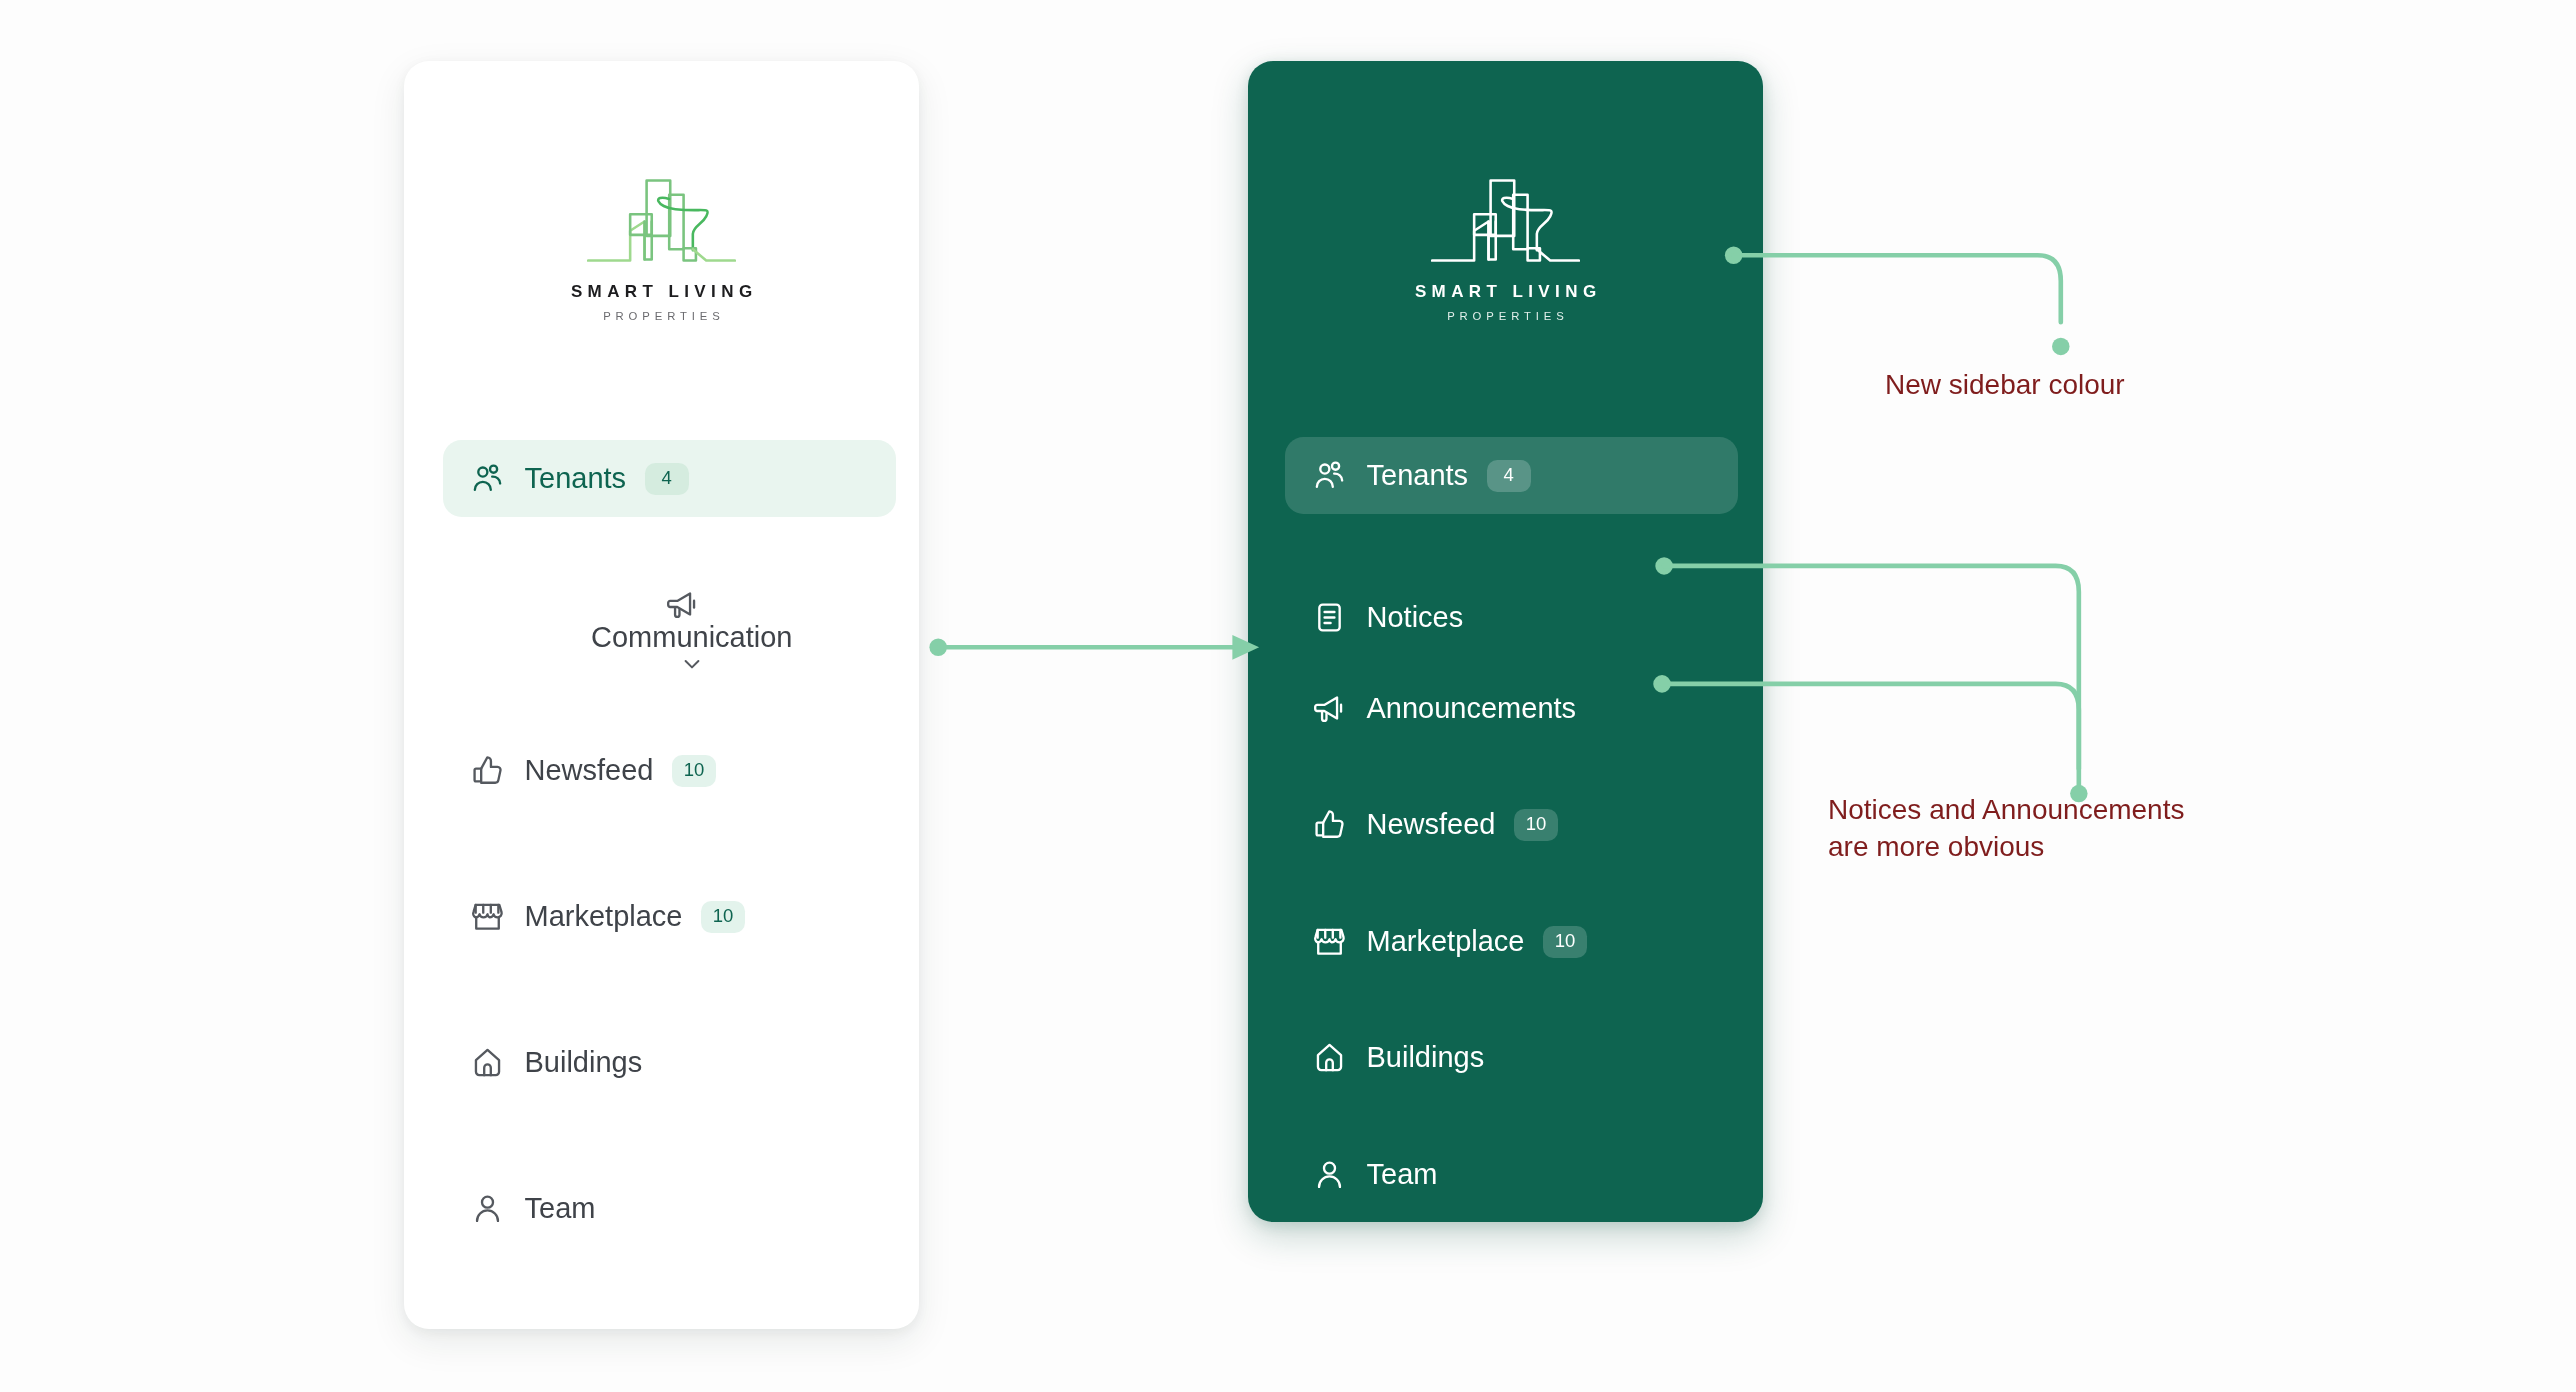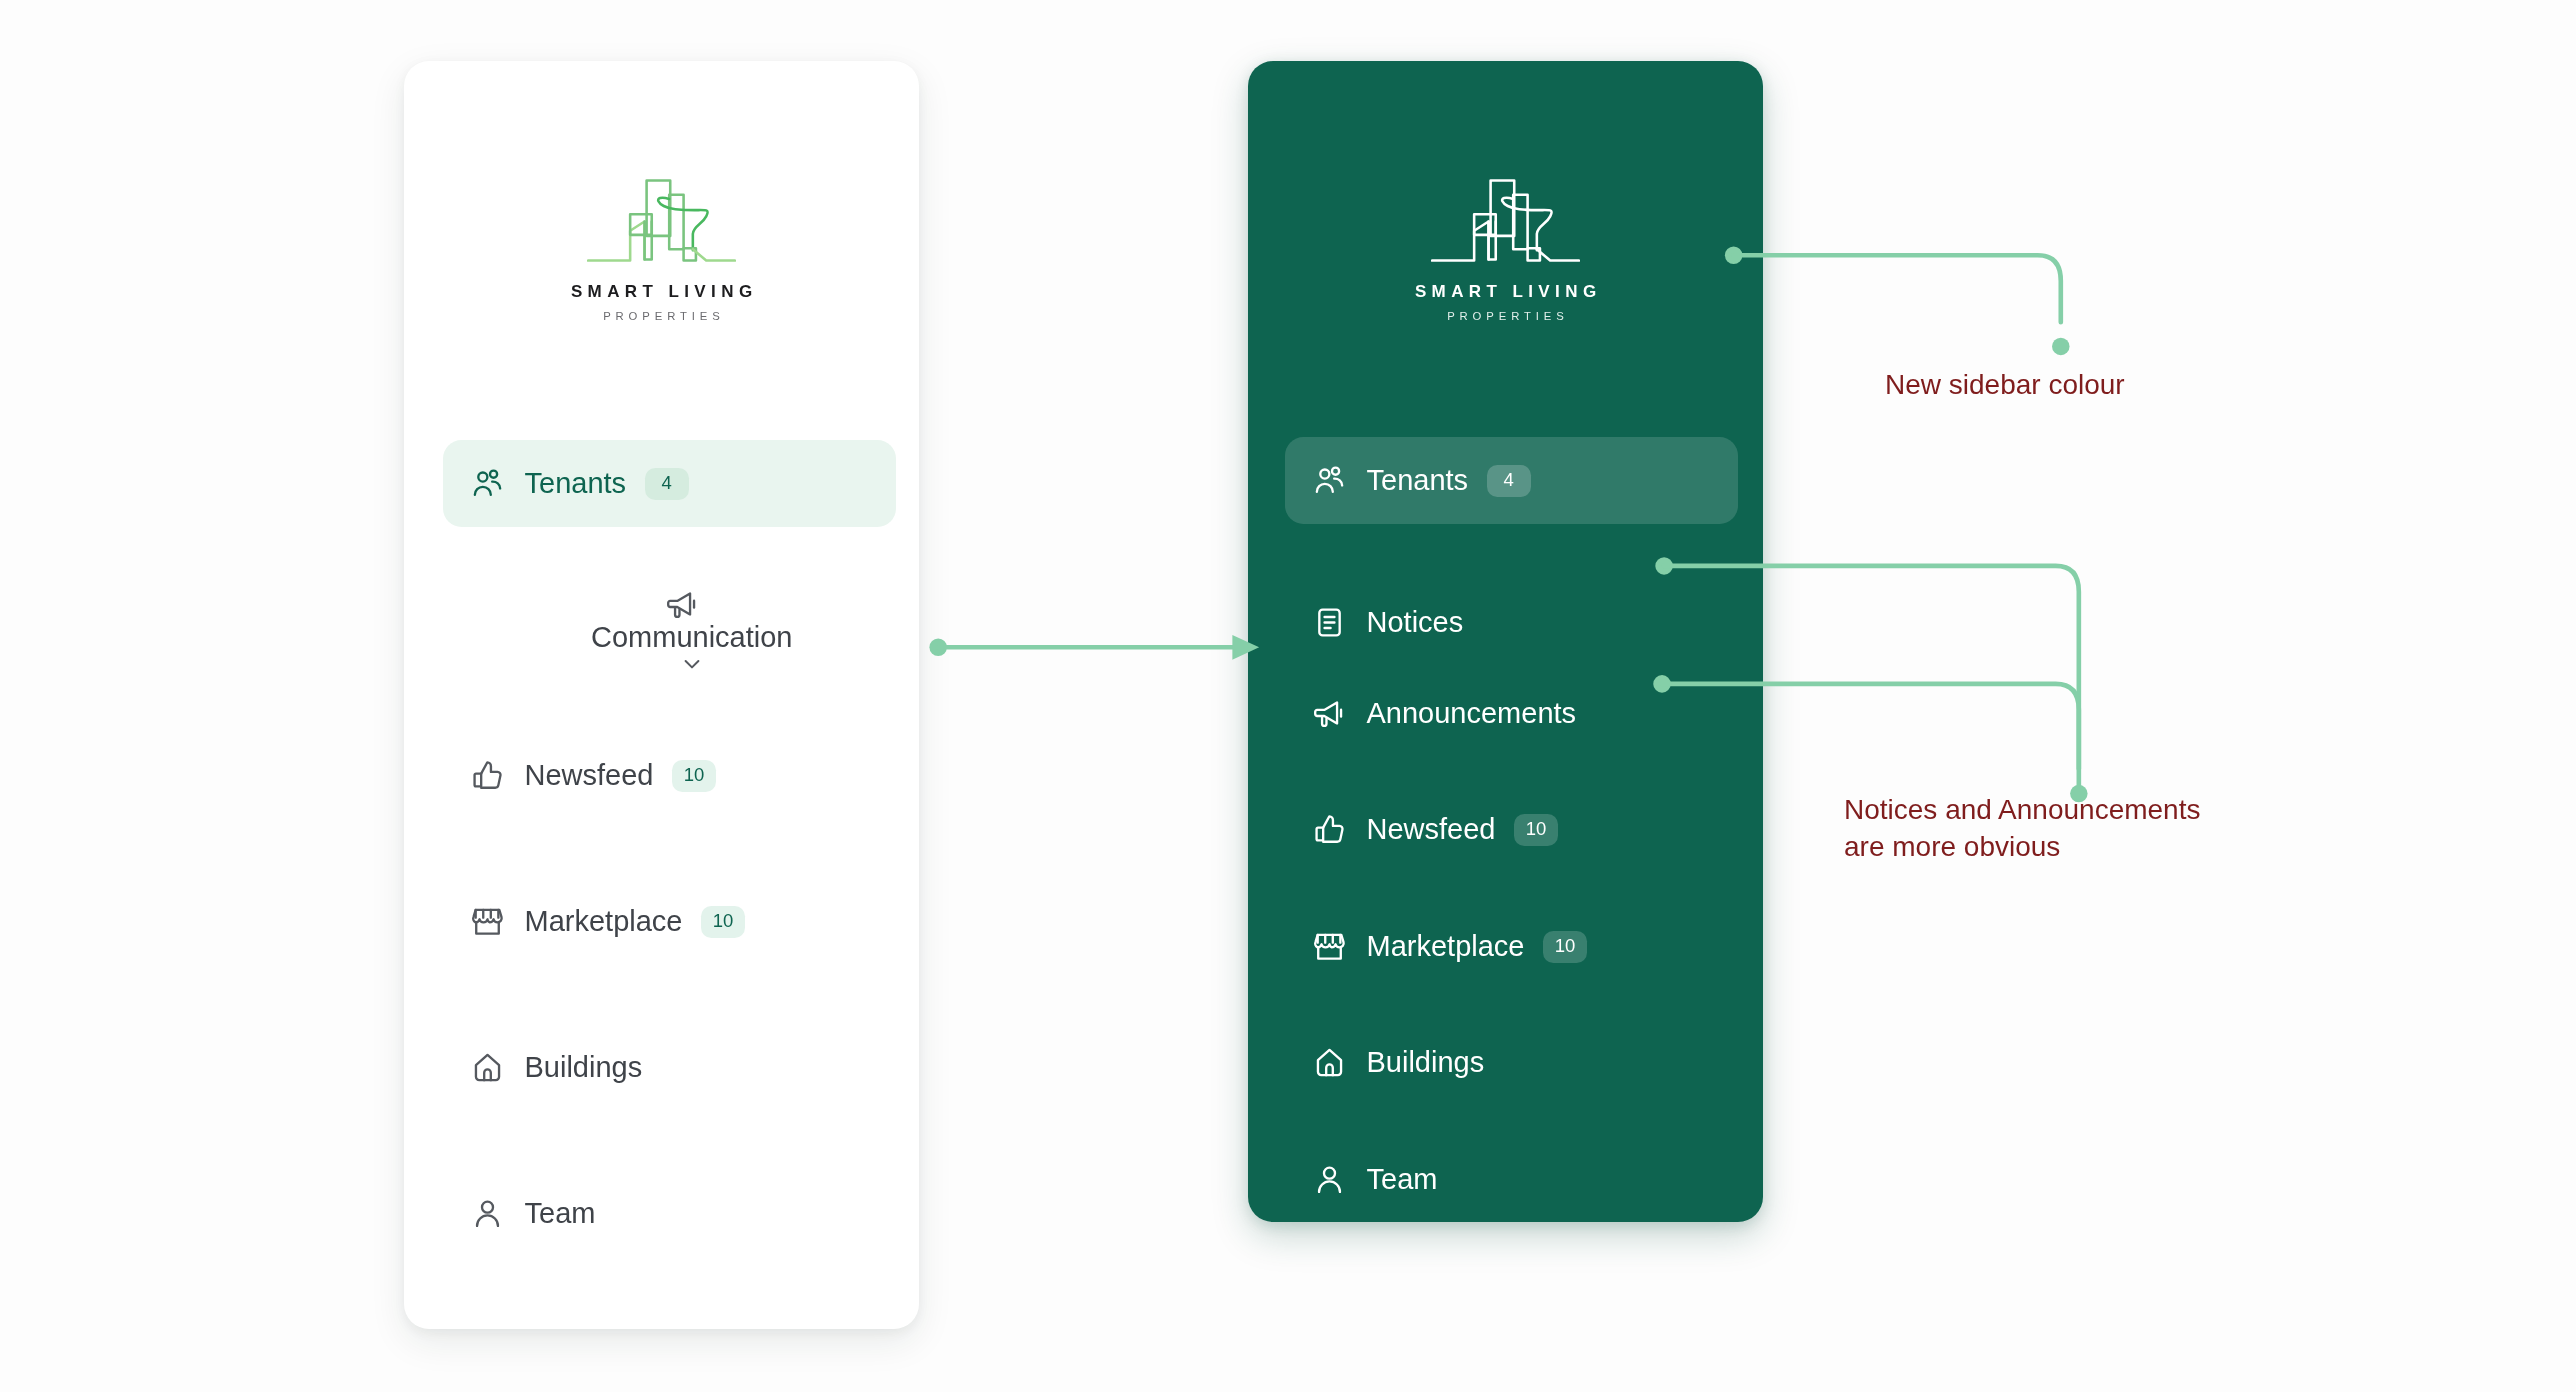--- a/index.html
+++ b/index.html
@@ -86,21 +86,21 @@
   #light-logo .logo-title { color: #1d1d1f; }
   #light-logo .logo-sub   { color: #6a6a6e; }
   #dark-logo  .logo-title { color: #ffffff; }
   #dark-logo  .logo-sub   { color: #e3f0ec; }
 
   
   .nav-item {
     position: absolute;
     display: flex;
     align-items: center;
-    height: 87px;
+    height: 77px;
     border-radius: 18.5px;
     text-align: center;
   }
 
   .nav-icon {
     width: 37px;
     height: 37px;
     flex: 0 0 37px;
     display: flex;
     align-items: center;
@@ -177,21 +177,21 @@
   .annotation {
     position: absolute;
     color: #7f1d1d;
     font-size: 28px;
     line-height: 1.32;
     font-weight: 400;
     white-space: pre-line;
   }
 
   #ann-sidebar-colour { left: 1885px; top: 367px; }
-  #ann-notices        { left: 1828px; top: 792px; margin-left: 16px; }
+  #ann-notices        { left: 1828px; top: 792px; }
 
   #connectors {
     position: absolute;
     left: 0; top: 0;
     width: 2576px; height: 1393px;
     pointer-events: none;
   }
 </style>
 </head>
 <body>

